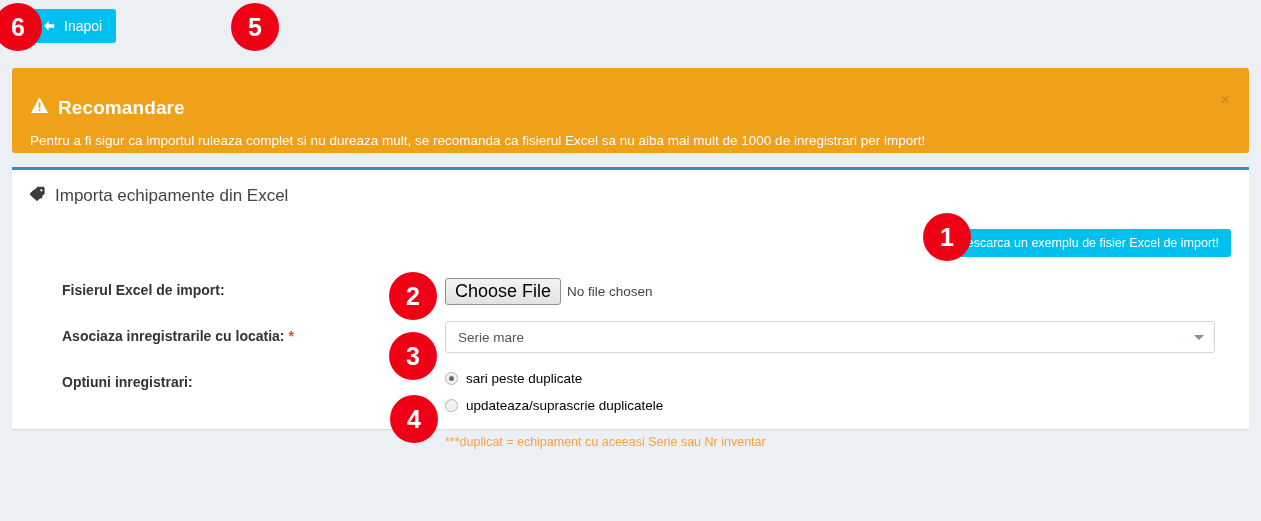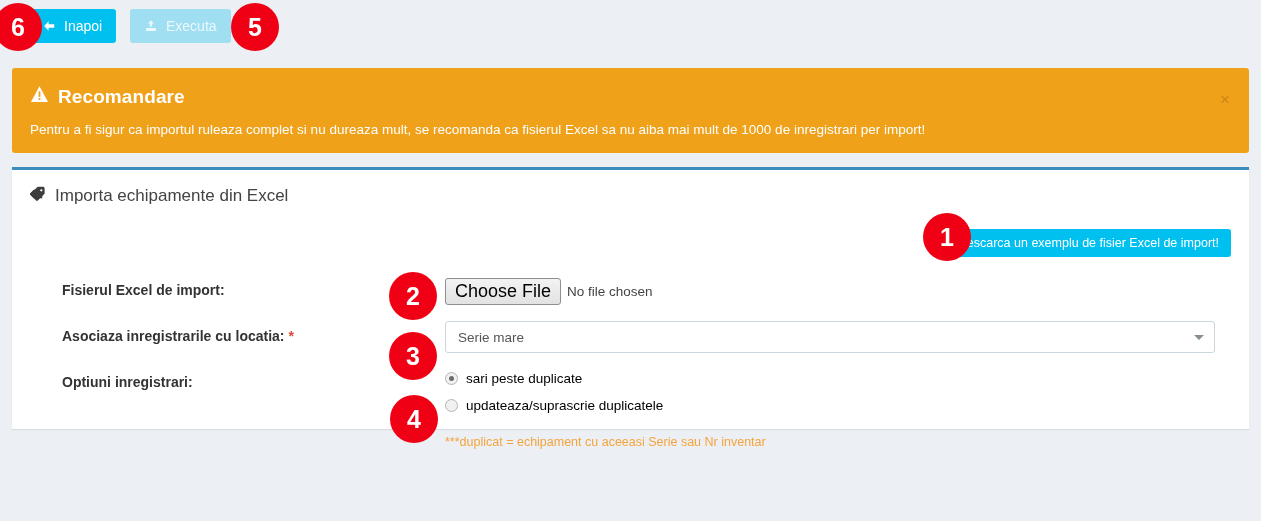--- a/index.html
+++ b/index.html
@@ -34,21 +34,21 @@
   .btn-exec { left: 130px; top: 9px; background: #9fdff1; color: #eaf9fe; cursor: default; }
   .btn .ico { display: inline-flex; align-items: center; }
 
   
   .alert {
     position: absolute; left: 12px; top: 68px;
     width: 1237px; height: 85px;
     background: #f0a11a;
     border-radius: 3px;
     color: #fff;
-    padding: 17px 18px 0 18px;
+    padding: 28px 18px 0 18px;
   }
   .alert-head {
     display: flex; align-items: center; gap: 9px;
     font-size: 19px; font-weight: bold;
     letter-spacing: .1px;
   }
   .alert-body {
     margin-top: 13px;
     font-size: 13.5px;
     color: #fff;
@@ -193,29 +193,20 @@
   <div class="toolbar">
     <button class="btn btn-back">
       <span class="ico">
         <svg width="14" height="14" viewBox="0 0 16 16">
             <path d="M7.5 2.5 2.5 8l5 5.5V10H14V6H7.5z" fill="#ffffff"></path>
           </svg>
       </span>
       <span>Inapoi</span>
     </button>
 
-    <button class="btn btn-exec">
-      <span class="ico">
-        <svg width="14" height="14" viewBox="0 0 16 16">
-          <path d="M8 1.5 4.6 5.2h2.1v3.4h2.6V5.2h2.1z" fill="#eaf9fe"></path>
-          <rect x="2.4" y="10.4" width="11.2" height="3.2" rx="0.6" fill="#eaf9fe"></rect>
-        </svg>
-      </span>
-      <span>Executa</span>
-    </button>
   </div>
 
   <div class="alert">
     <div class="alert-head">
       <span>
         <svg width="19" height="19" viewBox="0 0 16 16">
           <path d="M8 1 15.2 14.4H0.8z" fill="#ffffff"></path>
           <rect x="7.25" y="5.4" width="1.5" height="4.6" fill="#f0a11a"></rect>
           <rect x="7.25" y="11" width="1.5" height="1.6" fill="#f0a11a"></rect>
         </svg>

